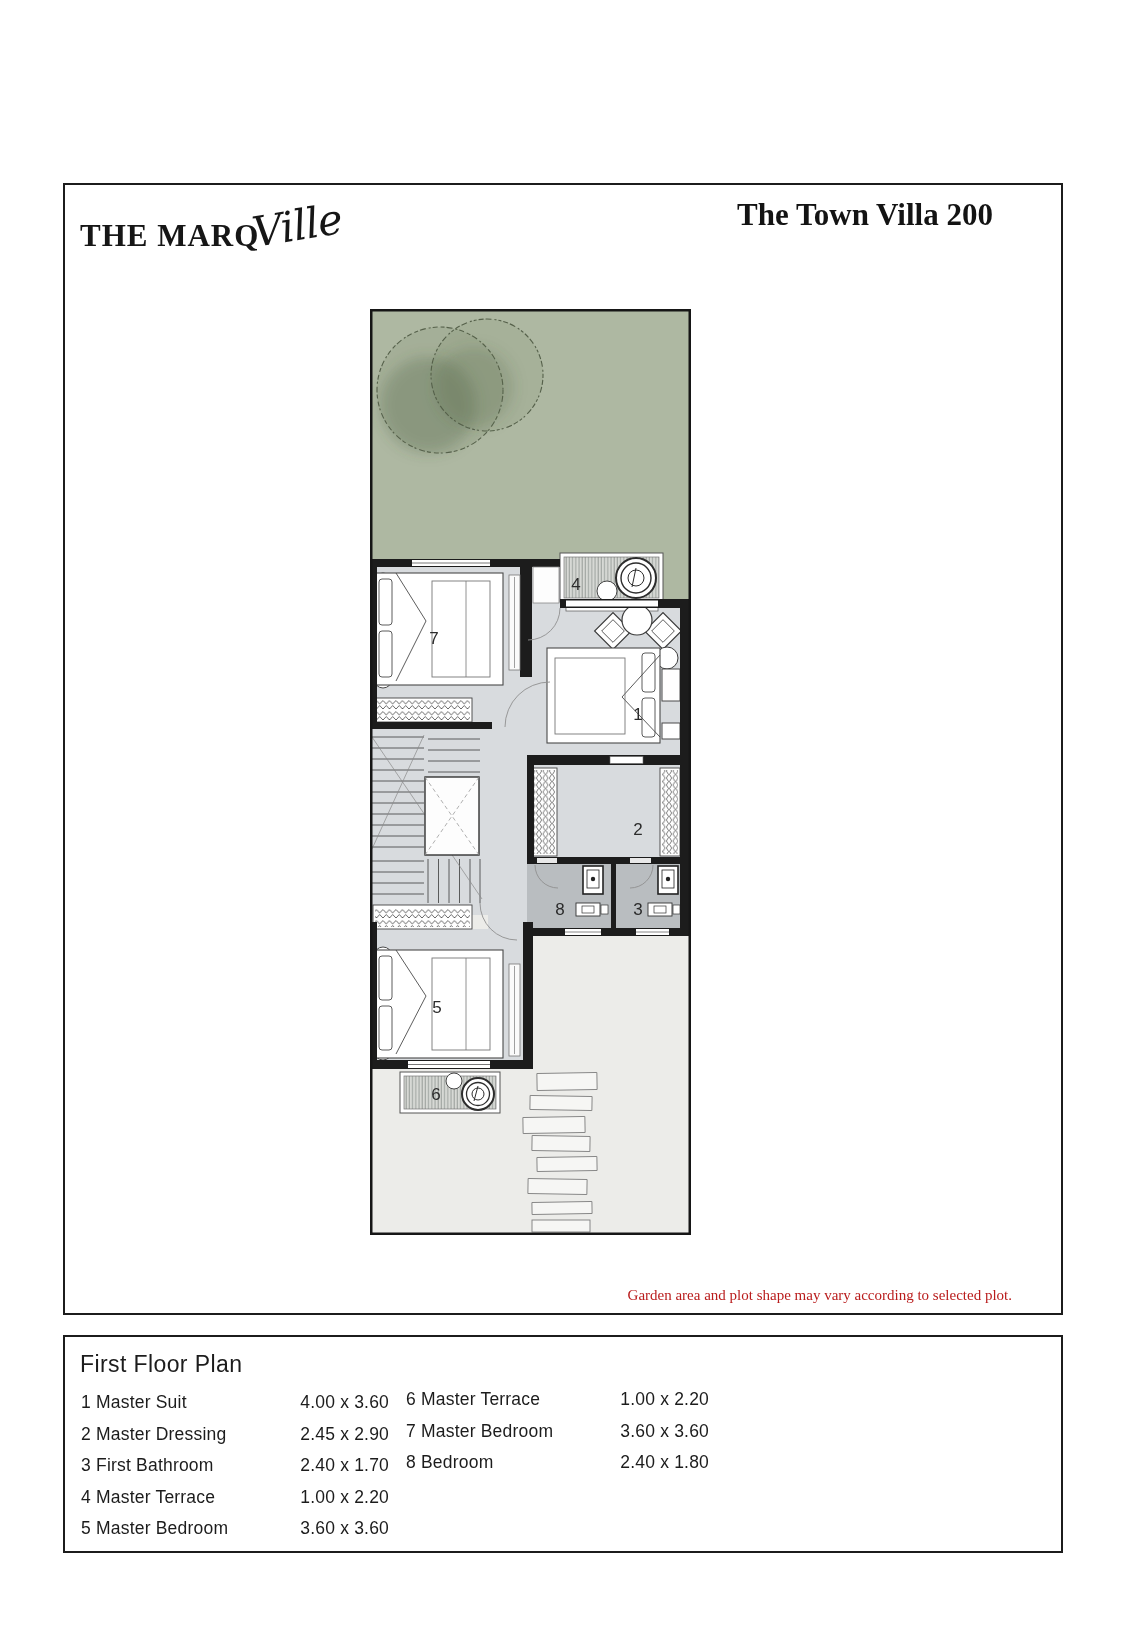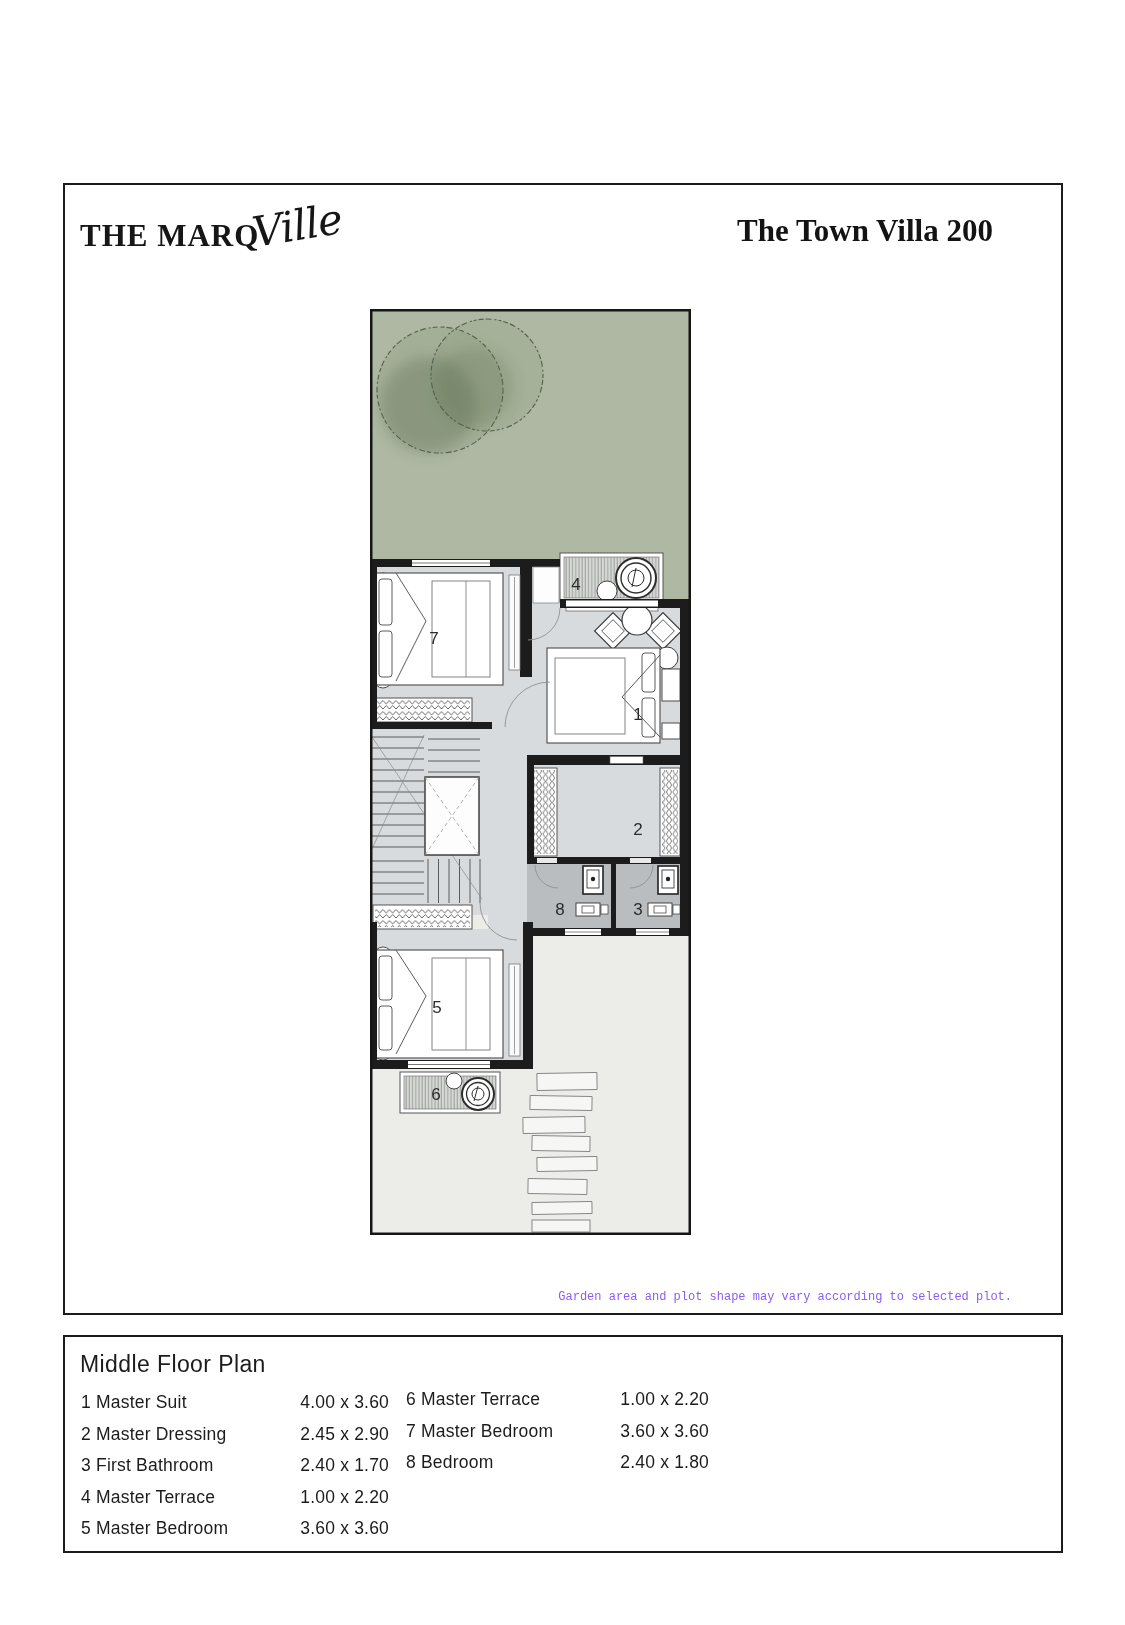--- a/index.html
+++ b/index.html
@@ -8,25 +8,25 @@
   
   #sheet{position:absolute;left:63px;top:183px;width:996px;height:1128px;
          border:2px solid #1c1c1c;background:#fff;}
   .brand{position:absolute;left:15px;top:22px;white-space:nowrap;}
   .brand-main{font-family:"Liberation Serif",serif;font-weight:700;font-size:31px;
               letter-spacing:1px;color:#161616;}
   .brand-script{display:inline-block;font-family:"DejaVu Serif",serif;font-style:italic;
                 font-size:42px;color:#161616;transform:rotate(-9deg) translateY(-6px);
                 margin-left:-6px;letter-spacing:-1px;}
   .titleblock{position:absolute;left:620px;top:14px;width:360px;text-align:center;
-              font-family:"Liberation Serif",serif;color:#131313;margin-top:16px;}
+              font-family:"Liberation Serif",serif;color:#131313;}
   .titleblock .t1{font-size:31px;font-weight:700;line-height:1.05;}
   .titleblock .t2{font-size:22px;font-weight:700;margin-top:5px;}
-  .disclaimer{position:absolute;right:49px;bottom:9px;font-family:Liberation Mono, monospace;
-              font-size:12px;color:#8b5cf6;}
+  .disclaimer{position:absolute;right:49px;bottom:9px;font-family:Liberation Serif, serif;
+              font-size:15px;color:#b91c1c;}
   
   #plan{position:absolute;left:305px;top:124px;width:321px;height:926px;}
   
   #legendbox{position:absolute;left:63px;top:1335px;width:996px;height:214px;
              border:2px solid #1c1c1c;background:#fff;}
   .legend-title{position:absolute;left:15px;top:14px;font-size:23px;color:#1c1c1c;
                 letter-spacing:0.4px;}
   .lcol{position:absolute;}
   #lcol1{left:16px;top:50px;width:310px;}
   #lcol2{left:341px;top:47px;width:330px;}
@@ -300,21 +300,21 @@
         <text x="190" y="606">8</text>
       </g>
 
       <rect x="1.25" y="1.25" width="318.5" height="923.5" fill="none" stroke="#161616" stroke-width="2.5"></rect>
     </svg>
 
     <div class="disclaimer">Garden area and plot shape may vary according to selected plot.</div>
   </div>
 
   <div id="legendbox">
-    <div class="legend-title">Middle Floor Plan</div>
+    <div class="legend-title">First Floor Plan</div>
 
     <div class="lcol" id="lcol1">
       <div class="lrow">
         <span class="lnum">1</span>
         <span class="llabel">Master Suit</span>
         <span class="ldims">4.00 x 3.60</span>
       </div>
       <div class="lrow">
         <span class="lnum">2</span>
         <span class="llabel">Master Dressing</span>

